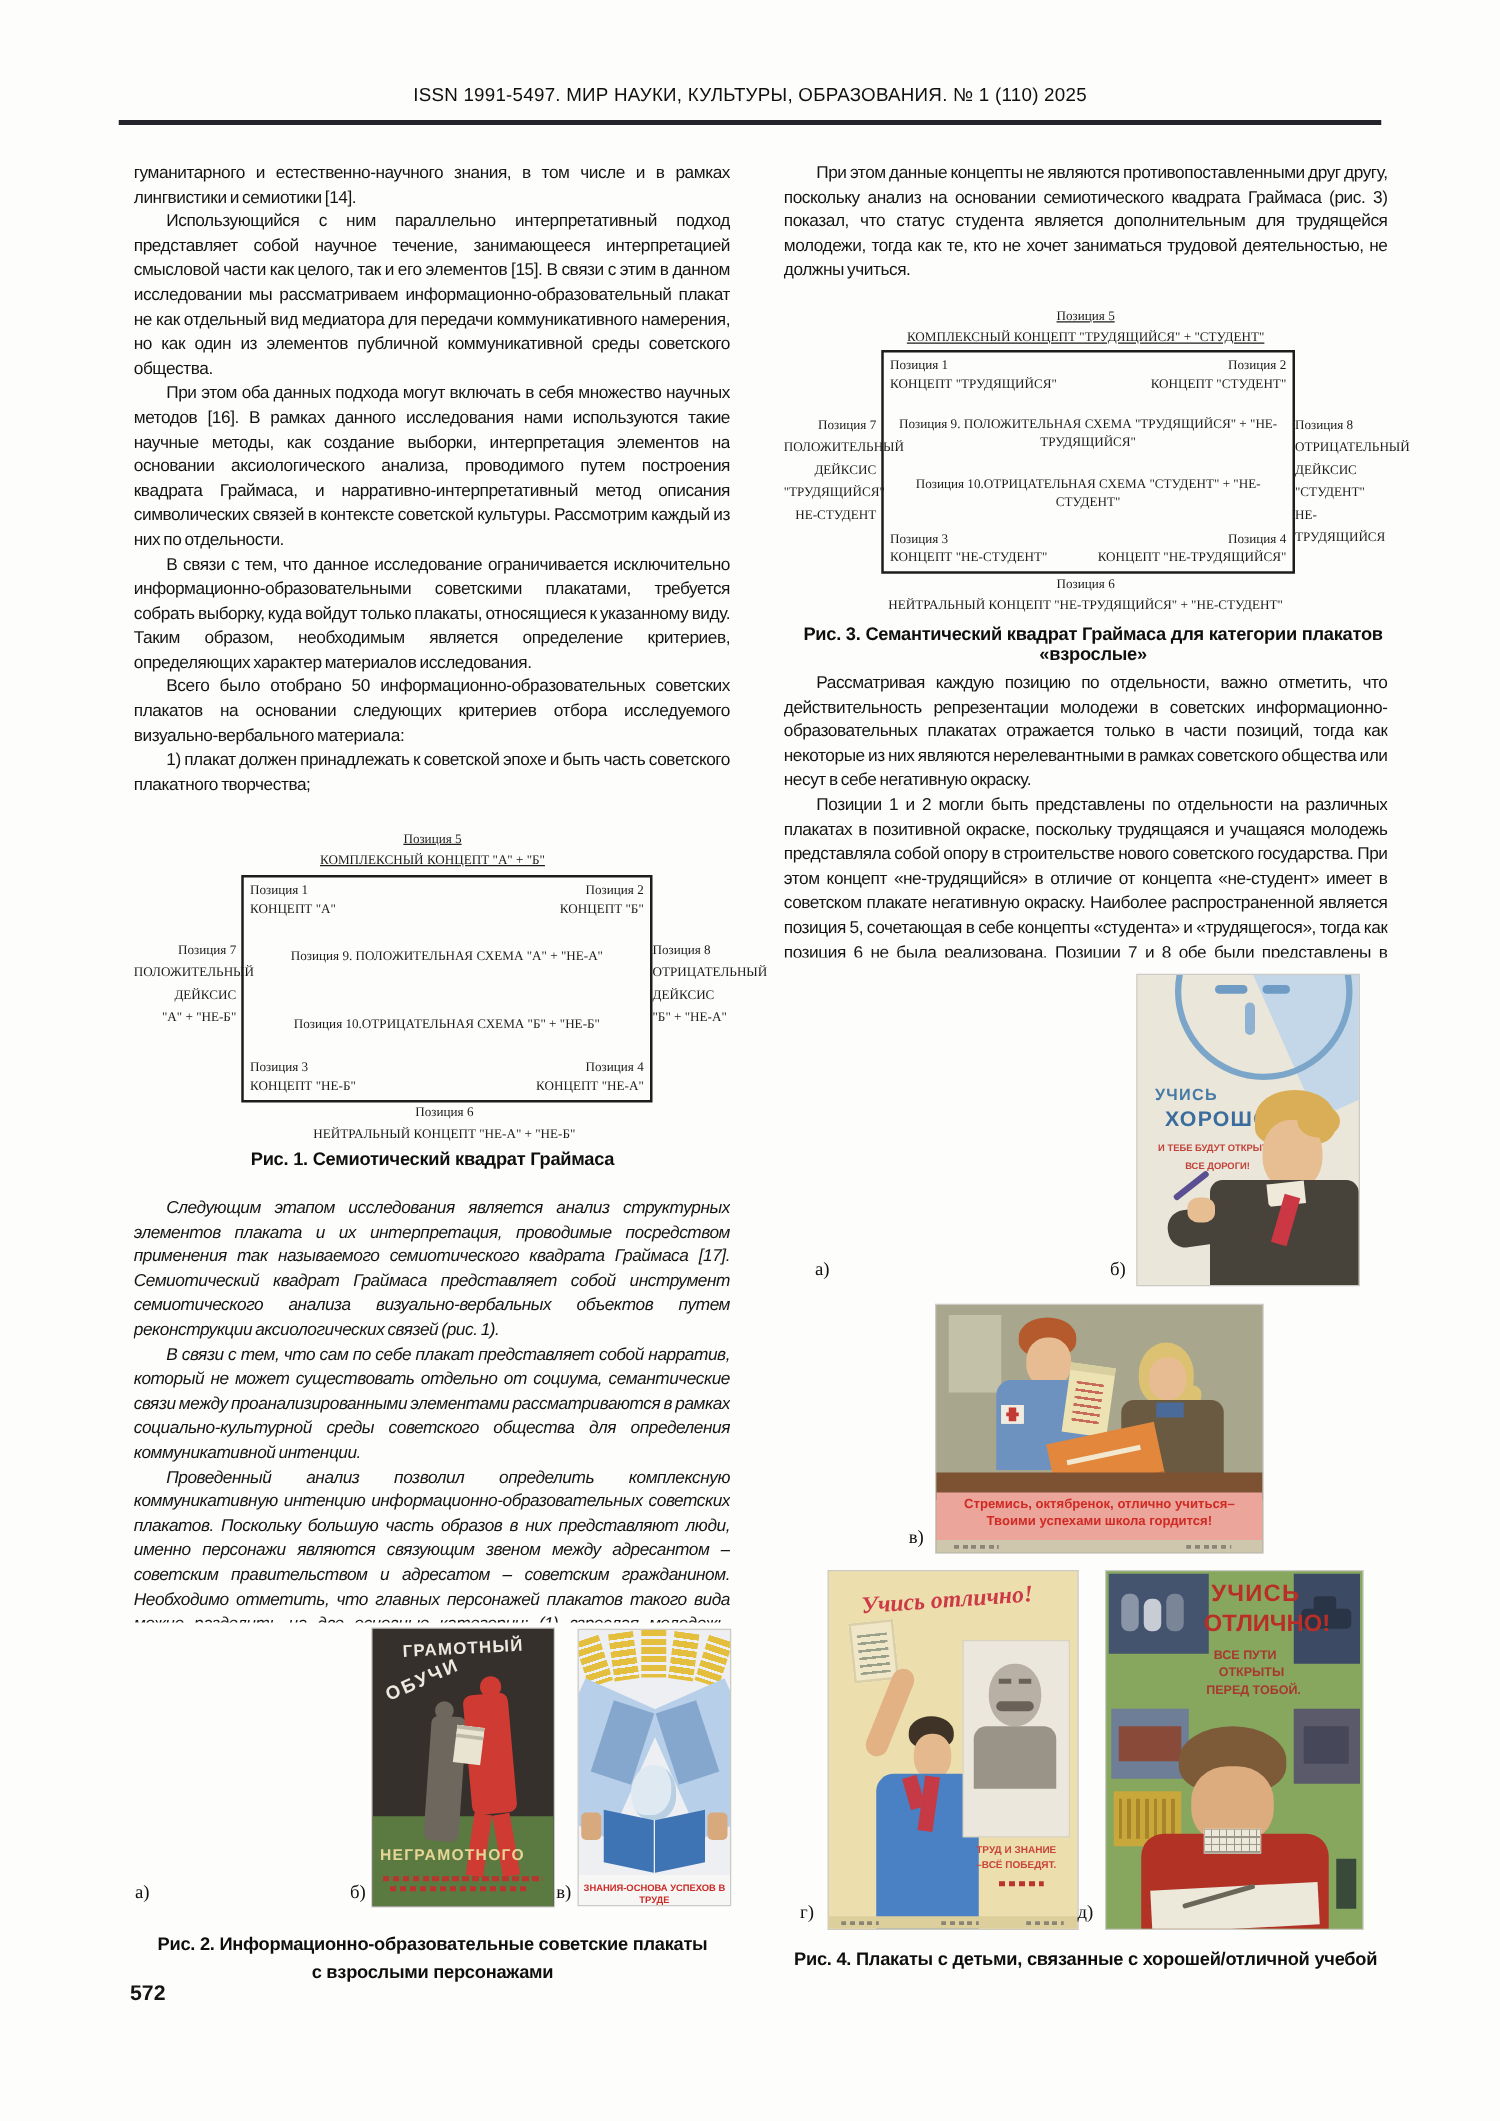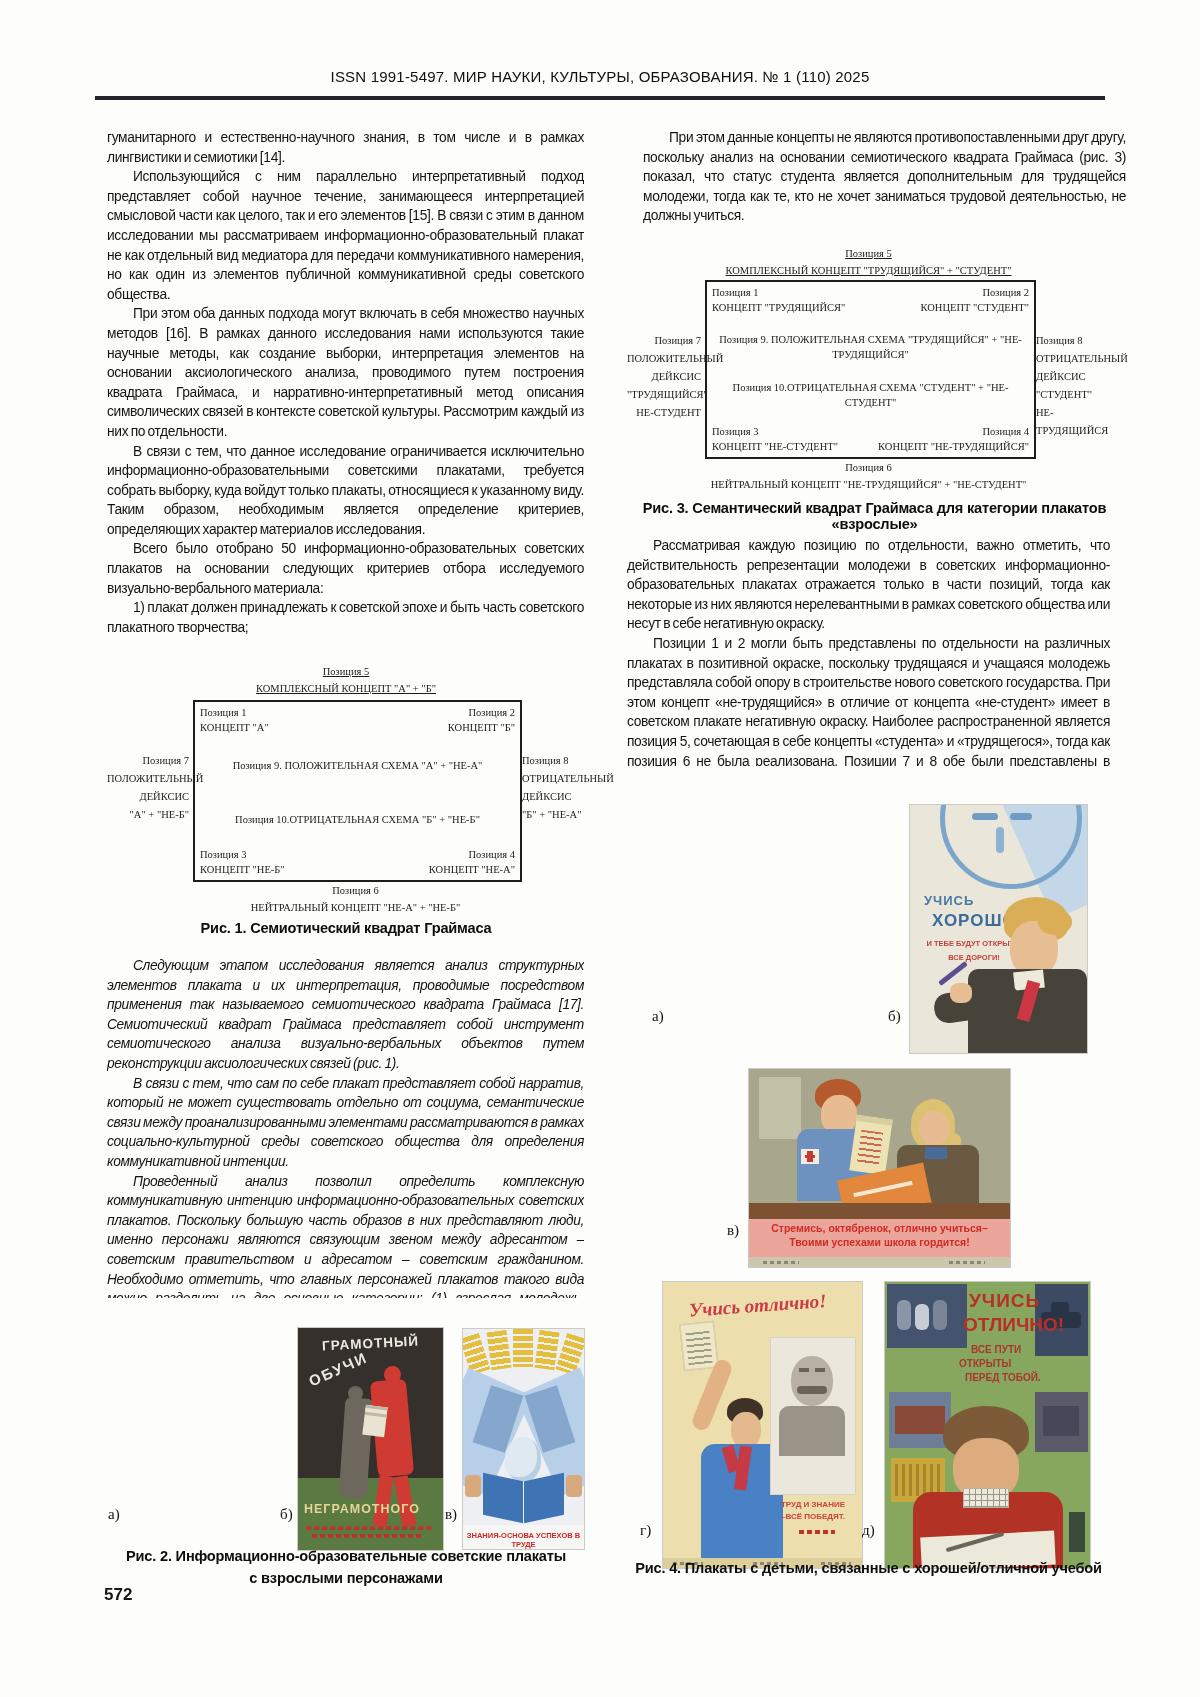--- a/index.html
+++ b/index.html
@@ -19,21 +19,21 @@
       line-height:15px;}
   .sq .cline{position:absolute;width:100%;text-align:center;text-decoration:underline;}
   .sq-box{position:absolute;border:2px solid #1d1d1d;background:#fdfdfc;}
   .sq-box .bx{position:absolute;}
   .sq-side{position:absolute;line-height:18px;}
   .sq-bot{position:absolute;text-align:center;line-height:17px;}
   .cap{position:absolute;font-weight:bold;font-size:14.6px;text-align:center;letter-spacing:-.2px;color:#0e0e0e;}
   .pglabel{position:absolute;font-family:"Liberation Serif",serif;font-size:15px;color:#111;}
   .pagenum{position:absolute;left:104px;top:1585px;font-size:17px;font-weight:600;color:#151515;}
   
-  .poster{position:absolute;overflow:hidden;box-shadow:0 0 0 1px rgba(60,50,30,.25);margin-top:25px;}
+  .poster{position:absolute;overflow:hidden;box-shadow:0 0 0 1px rgba(60,50,30,.25);}
   .poster *{position:absolute;}
   .ph{font-weight:bold;}
   
   .microtext{background:repeating-linear-gradient(90deg,#b8342c 0 5px,transparent 5px 8px);height:4px;}
   .microgrey{background:repeating-linear-gradient(90deg,#8a8576 0 4px,transparent 4px 7px);height:3px;}
 </style>
 </head>
 <body>
 
 <div class="page">
@@ -134,21 +134,21 @@
     <div style="left:61px;top:148px;width:40px;height:42px;background:#3f74b4;transform:skewY(-12deg);"></div>
     <div style="left:2px;top:146px;width:16px;height:22px;border-radius:4px;background:#d9a97e;"></div>
     <div style="left:103px;top:146px;width:16px;height:22px;border-radius:4px;background:#d9a97e;"></div>
     <div style="left:0;top:196px;width:121px;height:24px;background:#f6f6f4;"></div>
     <div class="ph" style="left:0;top:202px;width:121px;text-align:center;color:#cc2a26;font-size:7.5px;letter-spacing:0;">ЗНАНИЯ-ОСНОВА УСПЕХОВ В ТРУДЕ</div>
   </div>
 
   <div class="cap" style="left:107px;top:1548px;width:478px;">Рис. 2. Информационно-образовательные советские плакаты</div>
   <div class="cap" style="left:107px;top:1570px;width:478px;">с взрослыми персонажами</div>
 
-  <div class="tcol" style="left:627px;top:128px;width:483px;height:102px;margin-left:16px;">
+  <div class="tcol" style="left:627px;top:128px;width:483px;height:102px;">
     <p class="ind">При этом данные концепты не являются противопоставленными друг другу, поскольку анализ на основании семиотического квадрата Граймаса (рис. 3) показал, что статус студента является дополнительным для трудящейся молодежи, тогда как те, кто не хочет заниматься трудовой деятельностью, не должны учиться.</p>
   </div>
 
   <div class="sq" style="left:627px;top:246px;width:483px;height:248px;">
     <div class="cline" style="top:0;">Позиция 5</div>
     <div class="cline" style="top:17px;">КОМПЛЕКСНЫЙ КОНЦЕПТ "ТРУДЯЩИЙСЯ" + "СТУДЕНТ"</div>
     <div class="sq-box" style="left:78px;top:34px;width:327px;height:175px;">
       <div class="bx" style="left:5px;top:3px;">
         <div>Позиция 1</div>
         <div>КОНЦЕПТ "ТРУДЯЩИЙСЯ"</div>
@@ -276,21 +276,21 @@
     <div style="left:2px;top:2px;width:80px;height:64px;background:#44536e;"></div>
     <div style="left:12px;top:18px;width:14px;height:30px;border-radius:6px;background:#8a96a8;"></div>
     <div style="left:30px;top:22px;width:14px;height:26px;border-radius:6px;background:#c8ccd4;"></div>
     <div style="left:48px;top:18px;width:14px;height:30px;border-radius:6px;background:#7a8698;"></div>
     <div style="left:150px;top:2px;width:53px;height:72px;background:#3c4a64;"></div>
     <div style="left:156px;top:30px;width:40px;height:16px;border-radius:4px;background:#2a3447;"></div>
     <div style="left:166px;top:20px;width:18px;height:12px;border-radius:3px;background:#2a3447;"></div>
     <div class="ph" style="left:84px;top:8px;color:#b92f27;font-size:19px;letter-spacing:1px;">УЧИСЬ</div>
     <div class="ph" style="left:78px;top:32px;color:#b92f27;font-size:19px;letter-spacing:0;">ОТЛИЧНО!</div>
     <div class="ph" style="left:86px;top:62px;color:#a8382e;font-size:10px;">ВСЕ ПУТИ</div>
-    <div class="ph" style="left:74px;top:76px;color:#a8382e;font-size:10px;">ОТКРЫТЫ</div>
+    <div class="ph" style="left:90px;top:76px;color:#a8382e;font-size:10px;">ОТКРЫТЫ</div>
     <div class="ph" style="left:80px;top:90px;color:#a8382e;font-size:10px;">ПЕРЕД ТОБОЙ.</div>
     <div style="left:4px;top:110px;width:62px;height:56px;background:#6e7e96;"></div>
     <div style="left:10px;top:124px;width:50px;height:28px;background:#8a4a3a;"></div>
     <div style="left:150px;top:110px;width:53px;height:60px;background:#5a5a6a;"></div>
     <div style="left:158px;top:124px;width:36px;height:30px;background:#47475a;"></div>
     <div style="left:6px;top:176px;width:54px;height:44px;background:#c8a83a;"></div>
     <div style="left:10px;top:182px;width:46px;height:32px;background:repeating-linear-gradient(90deg,#a8842a 0 3px,transparent 3px 7px);"></div>
     <div style="left:58px;top:124px;width:86px;height:54px;border-radius:50% 50% 40% 40%;background:#7d5a38;"></div>
     <div style="left:68px;top:156px;width:66px;height:62px;border-radius:44%;background:#dcab7e;"></div>
     <div style="left:28px;top:210px;width:150px;height:76px;border-radius:18px 18px 0 0;background:#b23226;"></div>

